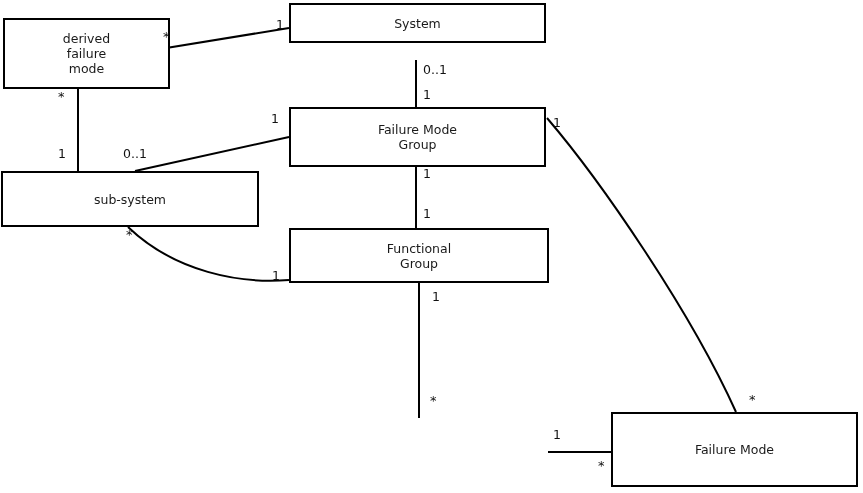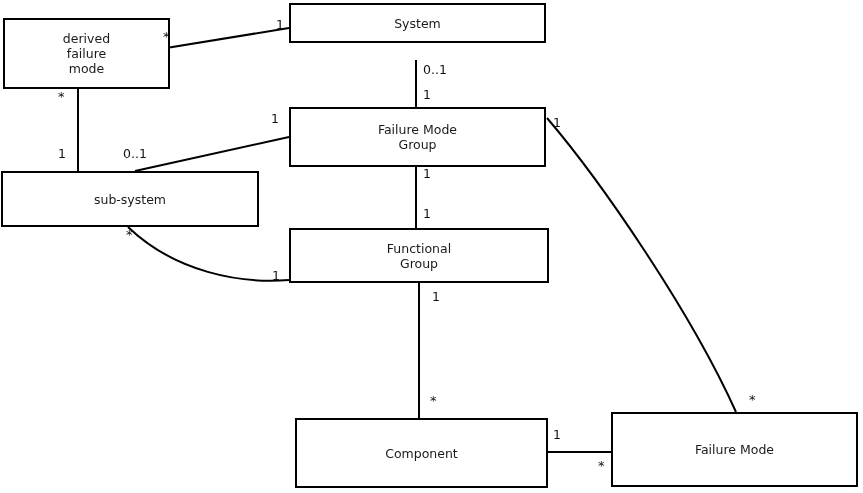--- a/index.html
+++ b/index.html
@@ -90,23 +90,20 @@
 
   <div class="uml-class" style="left: 1px; top: 171px; width: 258px; height: 56px;">
     <span class="uml-class-name">sub-system</span>
   </div>
 
   <div class="uml-class" style="left: 289px; top: 228px; width: 260px; height: 55px;">
     <span class="uml-class-name">Functional
 Group</span>
   </div>
 
-  <div class="uml-class" style="left: 295px; top: 418px; width: 253px; height: 70px;">
-    <span class="uml-class-name">Component</span>
-  </div>
 
   <div class="uml-class" style="left: 611px; top: 412px; width: 247px; height: 75px;">
     <span class="uml-class-name">Failure Mode</span>
   </div>
 
   <div id="multiplicity-layer">
       <span class="multiplicity mult-star" style="left: 163px; top: 30px;">*</span>
       <span class="multiplicity" style="left: 276px; top: 18px;">1</span>
       <span class="multiplicity" style="left: 423px; top: 63px;">0..1</span>
       <span class="multiplicity" style="left: 423px; top: 88px;">1</span>

